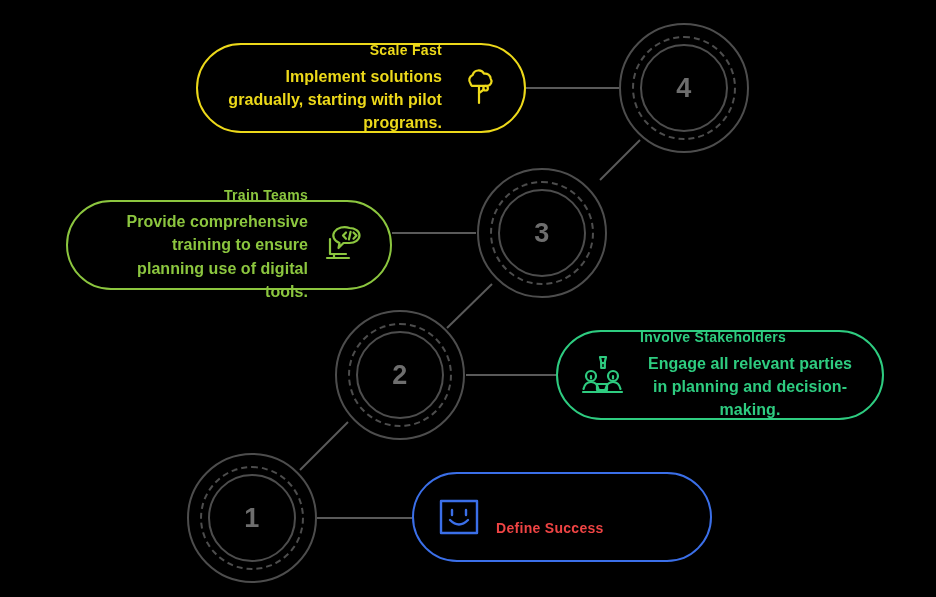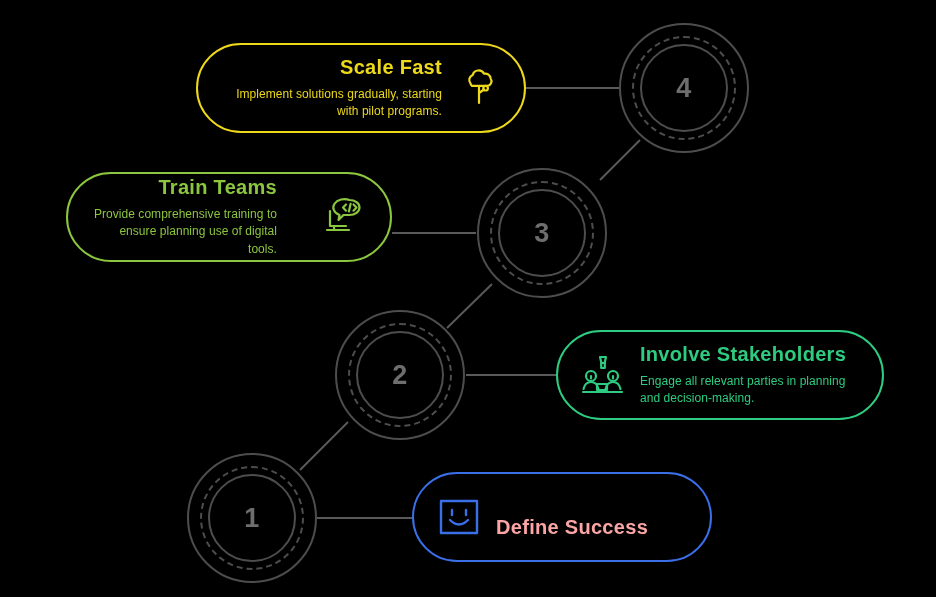--- a/index.html
+++ b/index.html
@@ -78,31 +78,31 @@
   .card.align-right {
     flex-direction: row;
     justify-content: flex-end;
   }
   .card-text {
     display: flex;
     flex-direction: column;
     justify-content: center;
   }
   .card.align-right .card-text { align-items: flex-end; text-align: right; }
-  .card.align-left  .card-text { align-items: flex-start; text-align: left; }
+  .card.align-left  .card-text { align-items: flex-start; text-align: center; }
   .card-title {
-    font-size: 20px;
+    font-size: 14px;
     font-weight: bold;
     letter-spacing: 0.3px;
     margin-bottom: 7px;
     white-space: nowrap;
   }
   .card-desc {
-    font-size: 12px;
-    font-weight: normal;
+    font-size: 16px;
+    font-weight: bold;
     line-height: 1.45;
     letter-spacing: 0.05px;
   }
   .card-icon {
     flex: 0 0 auto;
     width: 46px;
     height: 46px;
     display: flex;
     align-items: center;
     justify-content: center;
@@ -171,21 +171,21 @@
     <div class="card-icon">
       <svg width="42" height="42" viewBox="0 0 42 42" fill="none" stroke="#edd91a" stroke-width="2.2" stroke-linecap="round" stroke-linejoin="round">
         <path d="M12.5 16.5 a5.5 5.5 0 0 1 2.2-8.6 a6.2 6.2 0 0 1 11.4-1.2 a5.6 5.6 0 0 1 6.6 5 a4.6 4.6 0 0 1 -3.4 7.2 L14 18.9 a4.6 4.6 0 0 1 -1.5 -2.4 z"></path>
         <path d="M21 19 L21 36"></path>
         <path d="M21 26 L26 22.5"></path>
         <circle cx="27.6" cy="21.2" r="2.3"></circle>
       </svg>
     </div>
   </div>
 
-  <div class="card align-right" style="left:66px; top:172px; width:326px; height:90px; border-color:#8cc63f;gap:31px;">
+  <div class="card align-right" style="left:66px; top:200px; width:326px; height:90px; border-color:#8cc63f;">
     <div class="card-text">
       <div class="card-title" style="color:#8cc63f;">Train Teams</div>
       <div class="card-desc" style="color:#8cc63f; max-width:206px;">Provide comprehensive training to ensure planning use of digital tools.</div>
     </div>
     <div class="card-icon">
       <svg width="44" height="42" viewBox="0 0 44 42" fill="none" stroke="#8cc63f" stroke-width="2.2" stroke-linecap="round" stroke-linejoin="round">
         <path d="M7 15 L7 30 L23 30"></path>
         <path d="M4 34 L26 34"></path>
         <path d="M11 30 L11 34"></path>
         <path d="M26.5 4 a10 7.5 0 1 1 0 15 L20.5 19 L15.5 24 L16.5 19 a10 7.5 0 0 1 10 -15 z"></path>
@@ -220,17 +220,17 @@
   <div class="card align-left" style="left:412px; top:472px; width:300px; height:90px; border-color:#3b6fe8;">
     <div class="card-icon">
       <svg width="46" height="42" viewBox="0 0 46 42" fill="none" stroke="#3b6fe8" stroke-width="2.4" stroke-linecap="round" stroke-linejoin="round">
         <rect x="5" y="5" width="36" height="32"></rect>
         <path d="M16 14 L16 19"></path>
         <path d="M30 14 L30 19"></path>
         <path d="M14 24 q9 9 18 0"></path>
       </svg>
     </div>
     <div class="card-text">
-      <div class="card-title" style="color:#fca5a5;margin-top:28px;">Define Success</div>
+      <div class="card-title" style="color:#ef4444;margin-top:28px;">Define Success</div>
     </div>
   </div>
 
 </div>
 
 </body></html>

